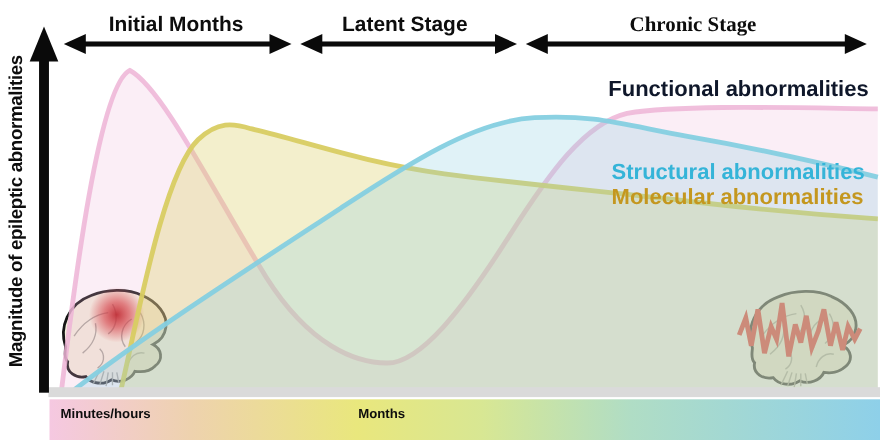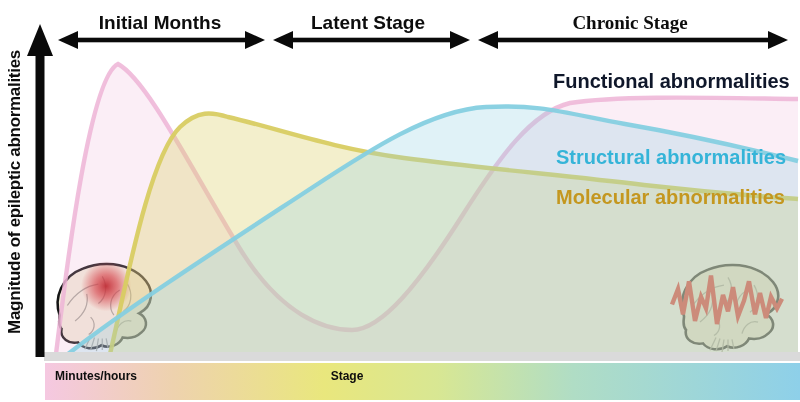--- a/index.html
+++ b/index.html
@@ -9,21 +9,21 @@
   }
   .layer-svg{position:absolute;left:0;top:0;z-index:1;}
   .txt{position:absolute;z-index:2;font-weight:bold;color:#0d0d0d;white-space:nowrap;}
   .stage-label{top:12px;width:220px;text-align:center;font-size:19px;}
   #stage-initial{left:50px;}
   #stage-latent{left:258px;}
   #stage-chronic{left:520px;font-family:Liberation Serif, serif;}
   .legend-label{font-size:20px;}
   #legend-functional{left:553px;top:70px;color:#0f172a;}
   #legend-structural{left:556px;top:126px;color:#35b4d8;margin-top:20px;}
-  #legend-molecular{left:556px;top:186px;color:#c4971f;}
+  #legend-molecular{left:556px;top:168px;color:#c4971f;}
   .y-axis-label{
     left:-156px;top:181px;width:344px;height:22px;text-align:center;
     font-size:17px;letter-spacing:-0.3px;transform:rotate(-90deg);
   }
   .time-bar{
     position:absolute;left:45px;top:363px;width:755px;height:37px;z-index:1;
     background:linear-gradient(90deg,#f5c8e1 0%,#eed2ae 17%,#e9e77d 37%,#d8e793 52%,#b0ddc5 70%,#8ed0e9 100%);
   }
   .bar-label{top:369px;font-size:12px;}
   #bar-minutes{left:55px;}
@@ -113,15 +113,15 @@
 
   <div class="txt stage-label" id="stage-initial">Initial Months</div>
   <div class="txt stage-label" id="stage-latent">Latent Stage</div>
   <div class="txt stage-label" id="stage-chronic">Chronic Stage</div>
 
   <div class="txt legend-label" id="legend-functional">Functional abnormalities</div>
   <div class="txt legend-label" id="legend-structural">Structural abnormalities</div>
   <div class="txt legend-label" id="legend-molecular">Molecular abnormalities</div>
 
   <div class="txt bar-label" id="bar-minutes">Minutes/hours</div>
-  <div class="txt bar-label" id="bar-weeks">Stage</div>
+  <div class="txt bar-label" id="bar-weeks">Months</div>
 
 </div>
 
 </body></html>

